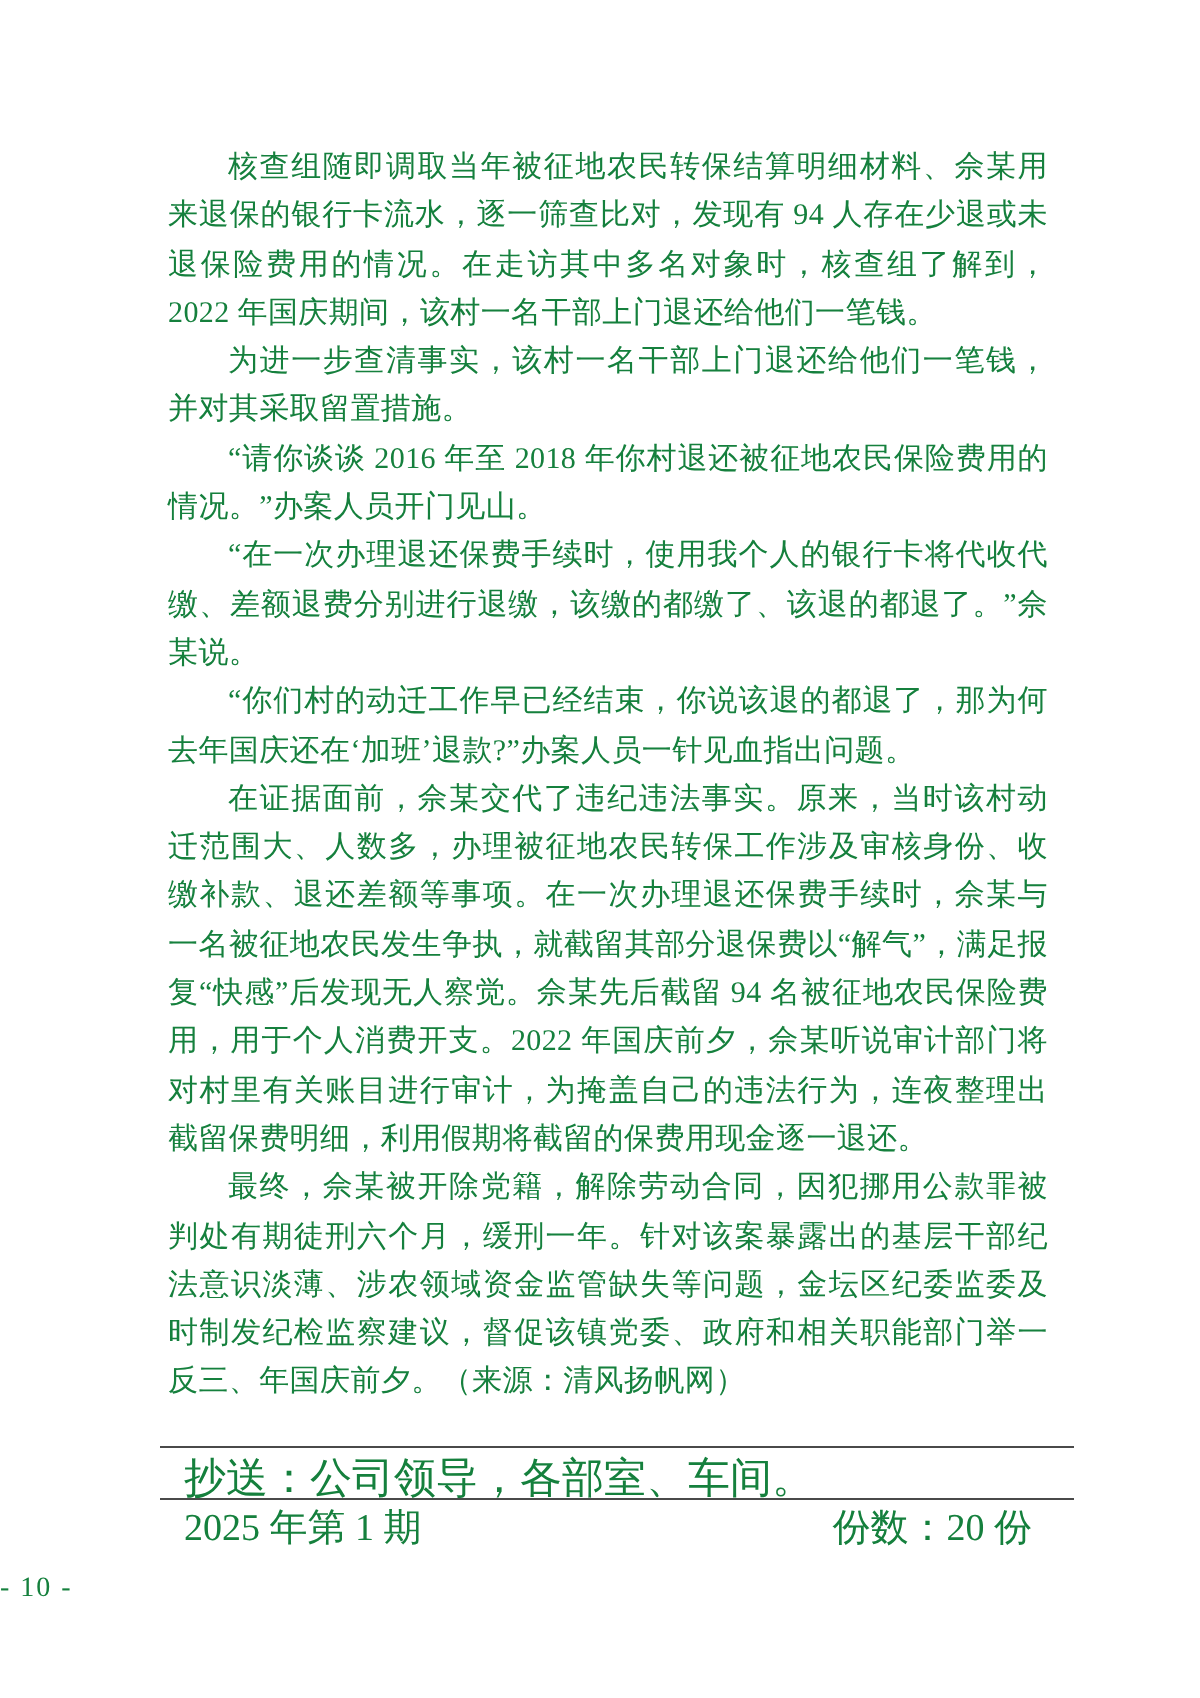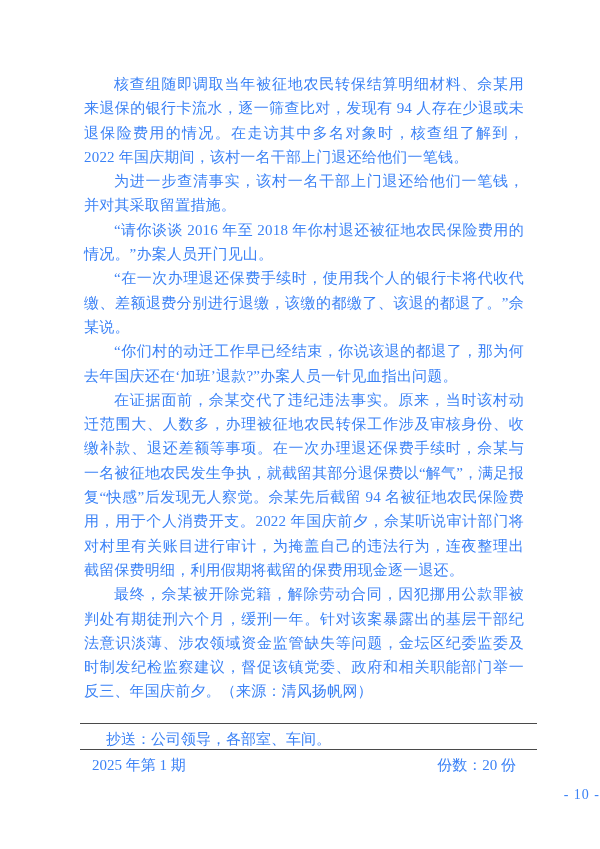--- a/index.html
+++ b/index.html
@@ -5,21 +5,21 @@
   html, body {
     margin: 0;
     padding: 0;
     background: #ffffff;
   }
   .page {
     position: relative;
     width: 600px;
     height: 849px;
     background: #ffffff;
-    color: #3b82f6;
+    color: #15803d;
     font-family: "Liberation Serif", "DejaVu Serif", serif;
     overflow: hidden;
   }
   .article-body {
     position: absolute;
     left: 84px;
     top: 72px;
     width: 440px;
   }
   .article-body p {
@@ -38,41 +38,40 @@
     height: 1px;
     background: #4a4a4a;
   }
   .rule-top { top: 723px; }
   .rule-bottom { top: 749px; }
   .cc-line {
     position: absolute;
     left: 92px;
     top: 729px;
     width: 432px;
-    font-size: 15px;
+    font-size: 21px;
     line-height: 20px;
     white-space: nowrap;
-    margin-left: 14px;
   }
   .meta-row {
     position: absolute;
     left: 92px;
     top: 755px;
     width: 424px;
     display: flex;
     justify-content: space-between;
-    font-size: 15px;
+    font-size: 19px;
     line-height: 20px;
   }
   .page-num {
     position: absolute;
     left: 0;
     top: 787px;
     width: 600px;
-    text-align: right;
+    text-align: left;
     font-size: 14px;
     letter-spacing: 1px;
   }
 </style>
 </head>
 <body>
 
 <div class="page">
 
   <div class="article-body">

